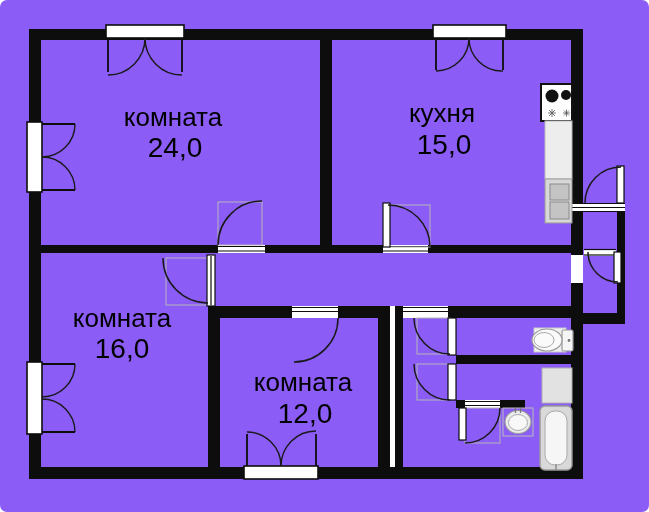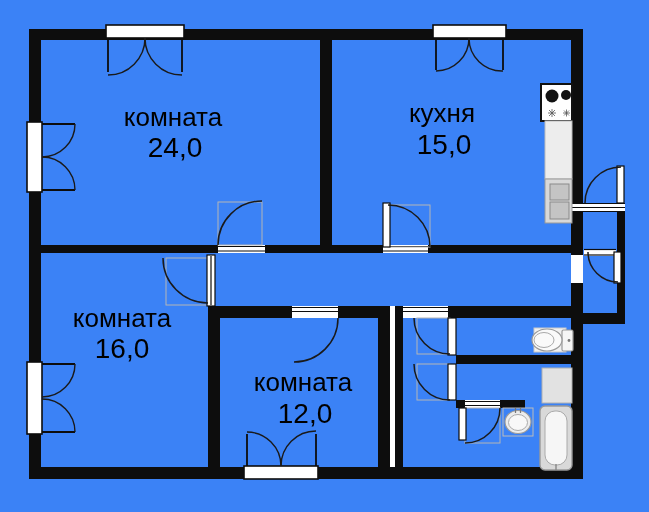--- a/index.html
+++ b/index.html
@@ -1,17 +1,17 @@
 <!DOCTYPE html>
 <html><head>
 <meta charset="utf-8">
 <style>
   html,body{margin:0;padding:0;background:#ffffff;}
   body{width:649px;height:512px;overflow:hidden;}
-  #plan-wrap{position:relative;width:649px;height:512px;background:#3b82f6;}
+  #plan-wrap{position:relative;width:649px;height:512px;background:#8b5cf6;border-radius:7px;}
   svg{display:block;}
   .wall{fill:#0d0d0d;stroke:none;}
   .openfill{fill:#ffffff;stroke:none;}
   .thinline{stroke:#0d0d0d;stroke-width:1.2;fill:none;}
   .winbox{fill:#ffffff;stroke:#0d0d0d;stroke-width:1.6;}
   .winleaf{stroke:#0d0d0d;stroke-width:1.8;fill:none;}
   .winarc{stroke:#1a1a1a;stroke-width:1.4;fill:none;}
   .doorarc{stroke:#1a1a1a;stroke-width:1.5;fill:none;}
   .doorleaf{fill:#ffffff;stroke:#0d0d0d;stroke-width:1.2;}
   .swingbox{fill:none;stroke:#b5b5b5;stroke-width:1;}

